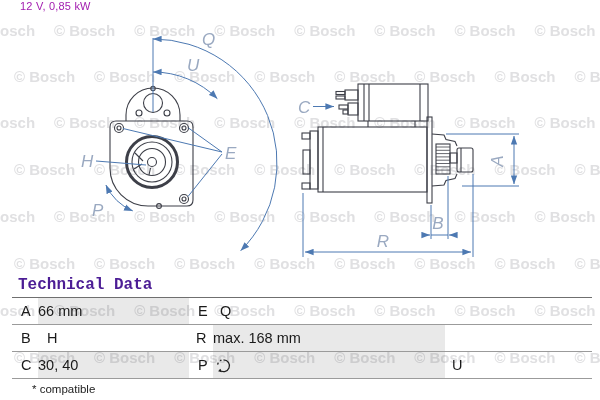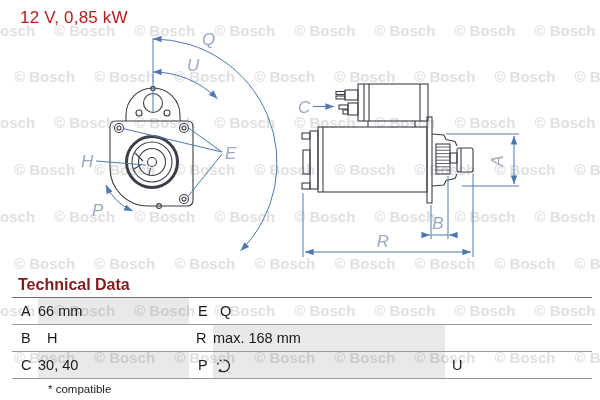--- a/index.html
+++ b/index.html
@@ -3,34 +3,34 @@
 <meta charset="utf-8">
 <style>
   html,body{margin:0;padding:0;background:#fff;}
   #frame{position:relative;width:600px;height:400px;background:#ffffff;overflow:hidden;
          font-family:"Liberation Sans",sans-serif;}
   
   #wm{position:absolute;inset:0;z-index:0;}
   .wm-row{position:absolute;white-space:nowrap;font-weight:bold;font-size:15px;color:#e0e0e2;}
   .wm-row span{display:inline-block;margin-right:19px;}
   
-  #title{position:absolute;left:20px;top:8px;z-index:2;font-size:17px;color:#b91c1c;letter-spacing:.2px;}
+  #title{position:absolute;left:20px;top:0;z-index:2;font-size:11px;color:#a21caf;letter-spacing:.2px;}
   
   #drawing{position:absolute;left:0;top:0;z-index:1;}
   
   #tech{position:absolute;left:12px;top:276px;width:580px;z-index:2;}
-  #tech .heading{font-size:16px;font-weight:bold;color:#7f1d1d;margin:0 0 3px 6px;}
+  #tech .heading{font-size:16px;font-weight:bold;color:#4c1d95;margin:0 0 3px 6px;font-family:Liberation Mono, monospace;}
   #tgrid{border-top:1px solid #6f6f6f;}
   .trow{display:grid;grid-template-columns:26px 151px 24px 232px 23px 124px;height:26px;
         border-bottom:1px solid #9b9b9b;font-size:14.5px;color:#1a1a1a;}
   .trow>div{display:flex;align-items:center;}
   .kcell{padding-left:9px;background:transparent;}
   .k2{padding-left:9px;} .k3{padding-left:7px;}
   .vcell{background:rgba(20,20,20,0.095);}
-  .foot{margin:4px 0 0 36px;font-size:11.5px;color:#222;}
+  .foot{margin:4px 0 0 20px;font-size:11.5px;color:#222;}
   .rot-icon{display:inline-block;margin-left:2px;}
 </style>
 </head>
 <body>
 
 <div id="frame">
 
   <div id="wm">
       <div class="wm-row" style="top: 22px; left: -26px;"><span>© Bosch</span><span>© Bosch</span><span>© Bosch</span><span>© Bosch</span><span>© Bosch</span><span>© Bosch</span><span>© Bosch</span><span>© Bosch</span></div>
       <div class="wm-row" style="top: 68px; left: 14px;"><span>© Bosch</span><span>© Bosch</span><span>© Bosch</span><span>© Bosch</span><span>© Bosch</span><span>© Bosch</span><span>© Bosch</span><span>© Bosch</span></div>

